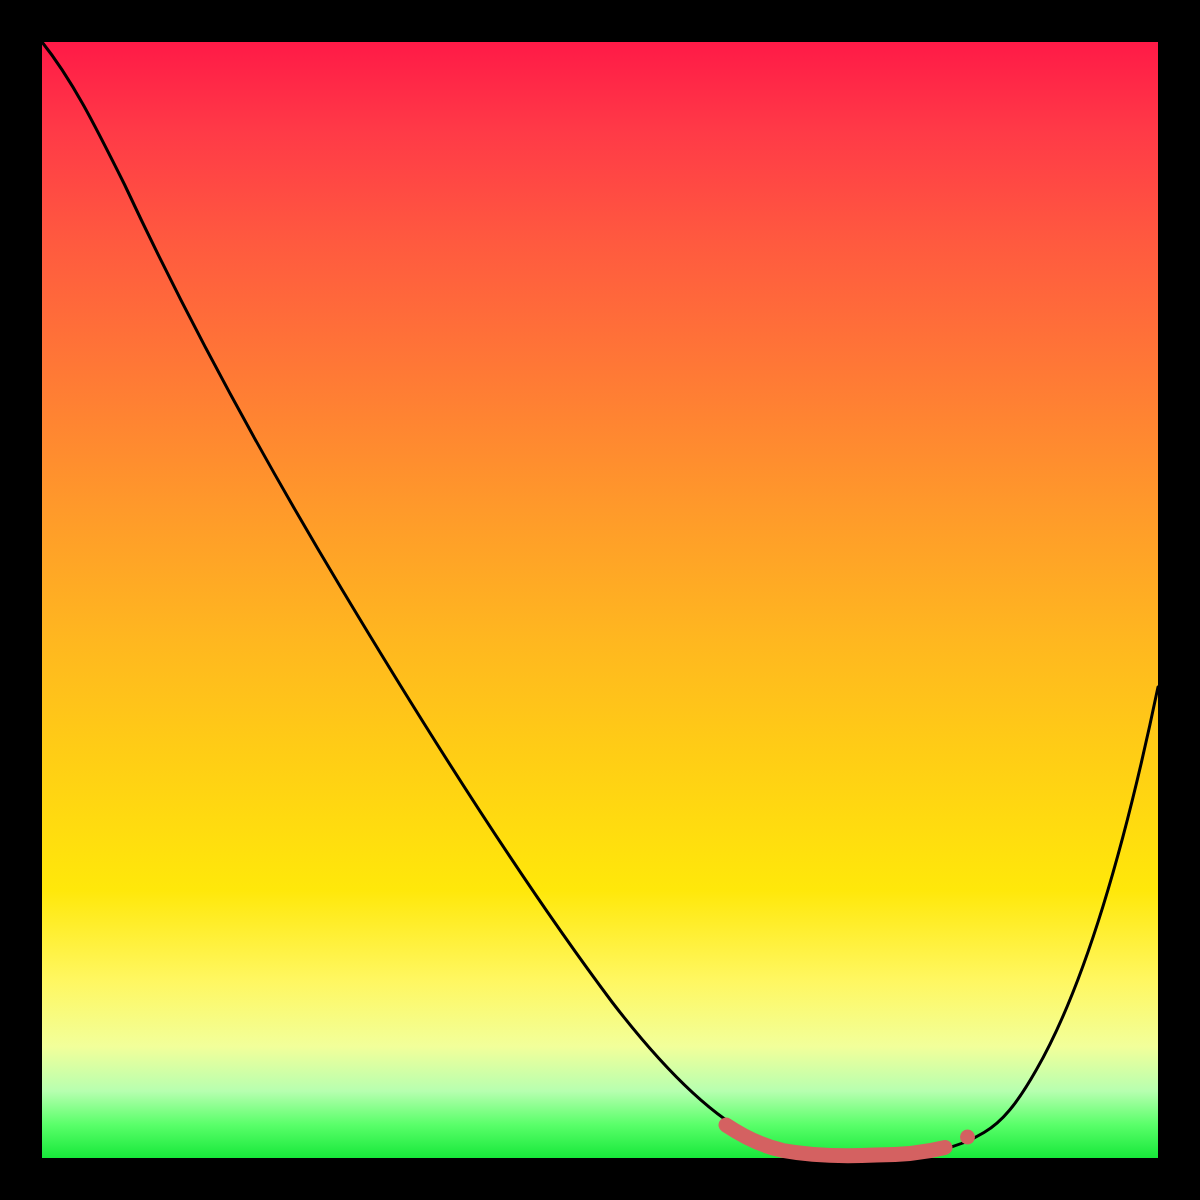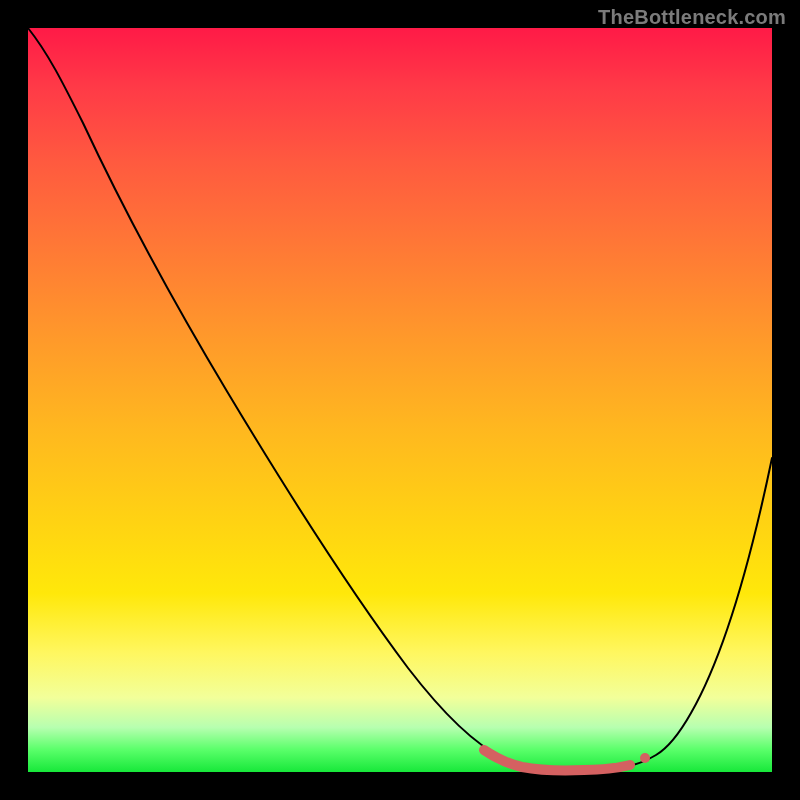--- a/index.html
+++ b/index.html
@@ -74,21 +74,20 @@
   }
   .red-dot {
     fill: #d46161;
   }
 </style>
 </head>
 <body>
 
 <div class="stage">
 
-  <div class="watermark">TheBottleneck.com</div>
 
   <div class="plot-area">
     <svg class="curve" viewBox="0 0 744 744">
 
       <path class="thin-curve" d="M 0 0
                C 20 25, 35 55, 55 95
                C 90 170, 140 265, 200 365
                C 260 465, 320 560, 380 640
                C 420 692, 450 718, 475 730
                C 495 739, 525 742, 560 742

